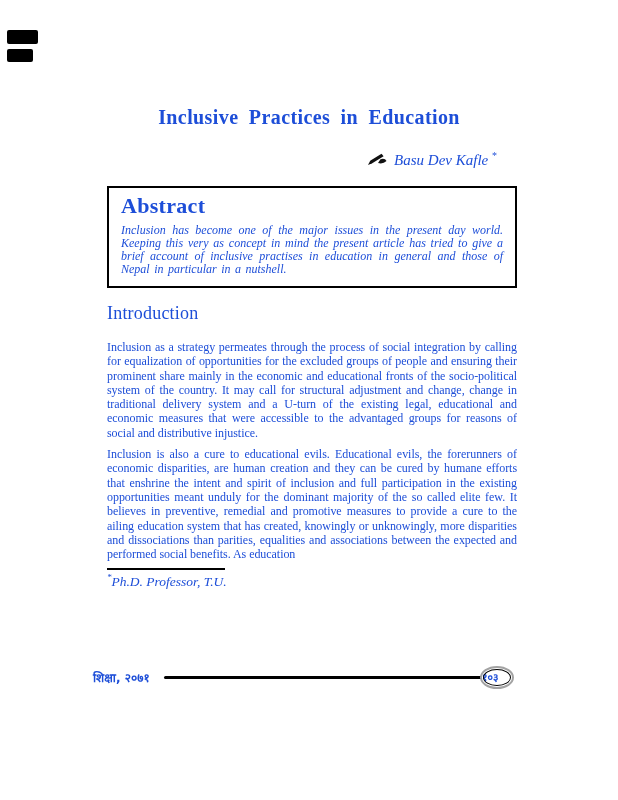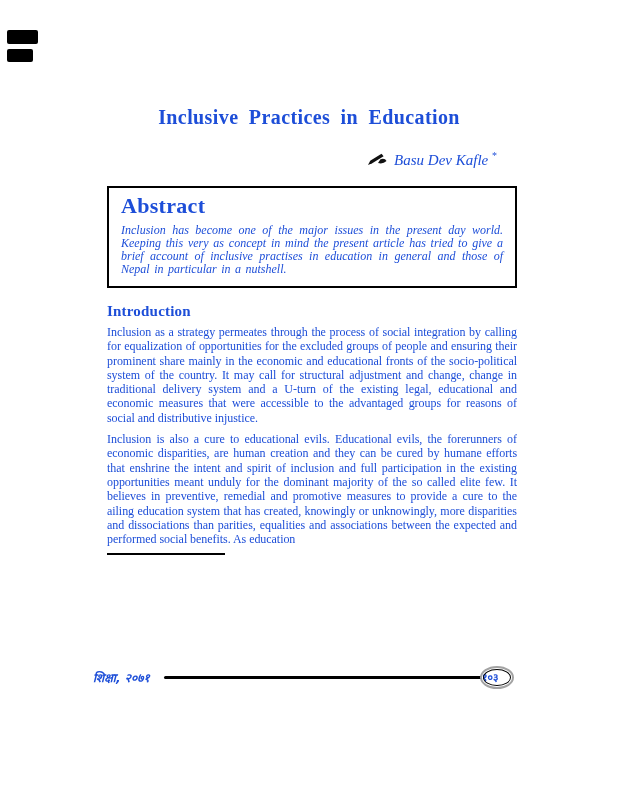--- a/index.html
+++ b/index.html
@@ -58,23 +58,23 @@
     margin: 5px 0 0 0;
     font-style: italic;
     font-size: 12px;
     line-height: 13px;
     text-align: justify;
     word-spacing: 1.5px;
   }
 
   .content { margin-left: 107px; width: 410px; }
   .section-heading {
-    margin: 15px 0 5px 0;
-    font-size: 15px;
-    font-weight: bold;
+    margin: 15px 0 16px 0;
+    font-size: 18px;
+    font-weight: normal;
     letter-spacing: 0.2px;
   }
   .body-para {
     margin: 0 0 7px 0;
     font-size: 12px;
     line-height: 14.3px;
     text-align: justify;
     letter-spacing: -0.05px;
   }
 
@@ -90,21 +90,20 @@
   .page-footer {
     position: absolute;
     left: 93px;
     right: 104px;
     top: 666px;
     display: flex;
     align-items: center;
     height: 23px;
   }
   .footer-journal {
-    font-style: italic;
     font-weight: bold;
     font-size: 12px;
     white-space: nowrap;
     font-family: "DejaVu Sans", "Liberation Serif", serif;
   }
   .footer-rule {
     flex: 1;
     height: 3px;
     background: #000;
     border-radius: 2px;
@@ -163,20 +162,21 @@
   </div>
 
   <div class="content">
     <h3 class="section-heading">Introduction</h3>
     <p class="body-para">Inclusion as a strategy permeates through the process of social integration by calling for equalization of opportunities for the excluded groups of people and ensuring their prominent share mainly in the economic and educational fronts of the socio-political system of the country. It may call for structural adjustment and change, change in traditional delivery system and a U-turn of the existing legal, educational and economic measures that were accessible to the advantaged groups for reasons of social and distributive injustice.</p>
     <p class="body-para">Inclusion is also a cure to educational evils. Educational evils, the forerunners of economic disparities, are human creation and they can be cured by humane efforts that enshrine the intent and spirit of inclusion and full participation in the existing opportunities meant unduly for the dominant majority of the so called elite few. It believes in preventive, remedial and promotive measures to provide a cure to the ailing education system that has created, knowingly or unknowingly, more disparities and dissociations than parities, equalities and associations between the expected and performed social benefits. As education</p>
   </div>
 
   <div class="footnote">
     <div class="footnote-rule"></div>
+    <p class="footnote-text"><sup>*</sup><span>Ph.D. Professor, T.U.</span></p>
   </div>
 
   <div class="page-footer">
     <span class="footer-journal">शिक्षा, २०७१</span>
     <div class="footer-rule"></div>
     <div class="page-badge">
       <span class="page-number">१०३</span>
     </div>
   </div>
 

